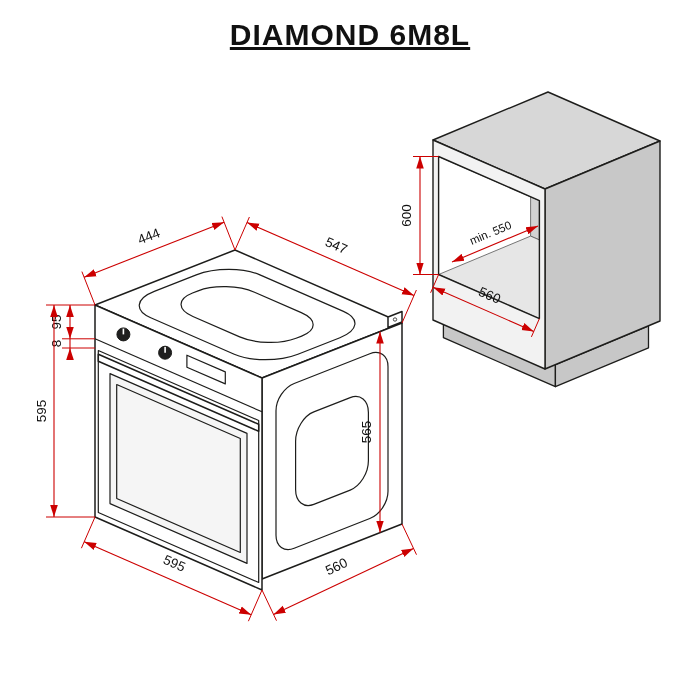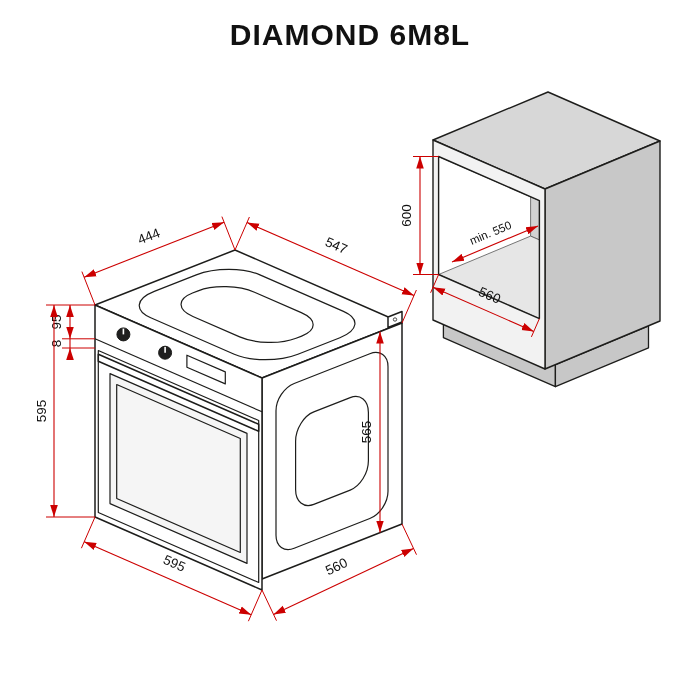--- a/index.html
+++ b/index.html
@@ -1,21 +1,21 @@
 <!DOCTYPE html>
 <html style="--line: #1d1d1b; --dim: #cc0000; --text: #111111; --cabinet-top: #d7d7d7; --cabinet-side: #c8c8c8; --cabinet-front: #f2f2f2;"><head>
 <meta charset="utf-8">
 <style>
   html,body{margin:0;padding:0;background:#ffffff;width:700px;height:700px;overflow:hidden;}
   body{font-family:"Liberation Sans", sans-serif;}
   .stage{position:relative;width:700px;height:700px;}
   h1.title{
     position:absolute;top:18px;left:0;width:700px;margin:0;
     text-align:center;font-size:30px;font-weight:bold;letter-spacing:1px;
-    color:#111111;font-family:"Liberation Sans", sans-serif;
+    color:#111111;font-family:"Liberation Sans", sans-serif;text-decoration:underline;
   }
   svg.drawing{position:absolute;top:0;left:0;}
   .face{fill:#ffffff;stroke:var(--line);stroke-width:1.5;stroke-linejoin:round;}
   .detail{fill:none;stroke:var(--line);stroke-width:1.2;stroke-linejoin:round;}
   .glass{fill:#f5f5f5;stroke:var(--line);stroke-width:1.2;stroke-linejoin:round;}
   .dark{fill:#1f1f1f;stroke:var(--line);stroke-width:1;}
   .cab-top{fill:var(--cabinet-top);stroke:var(--line);stroke-width:1.4;stroke-linejoin:round;}
   .cab-side{fill:var(--cabinet-side);stroke:var(--line);stroke-width:1.4;stroke-linejoin:round;}
   .cab-front{fill:var(--cabinet-front);stroke:var(--line);stroke-width:1.4;stroke-linejoin:round;fill-rule:evenodd;}
   .cab-plinth{fill:#c7c7c7;stroke:var(--line);stroke-width:1.3;stroke-linejoin:round;}

